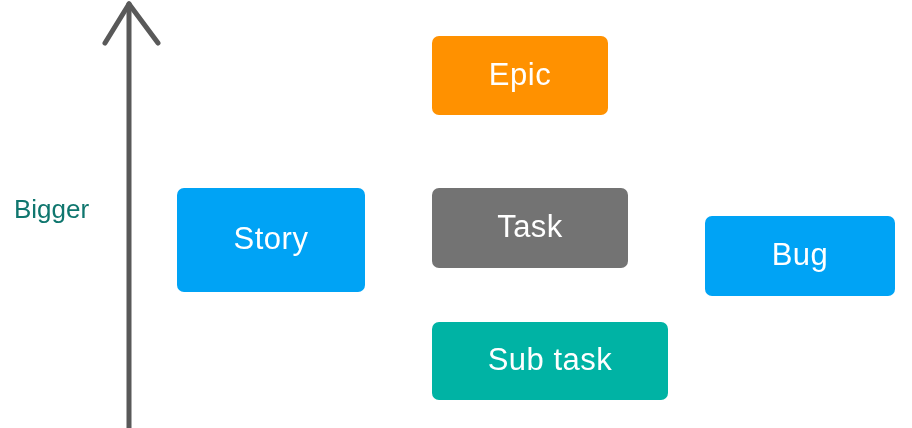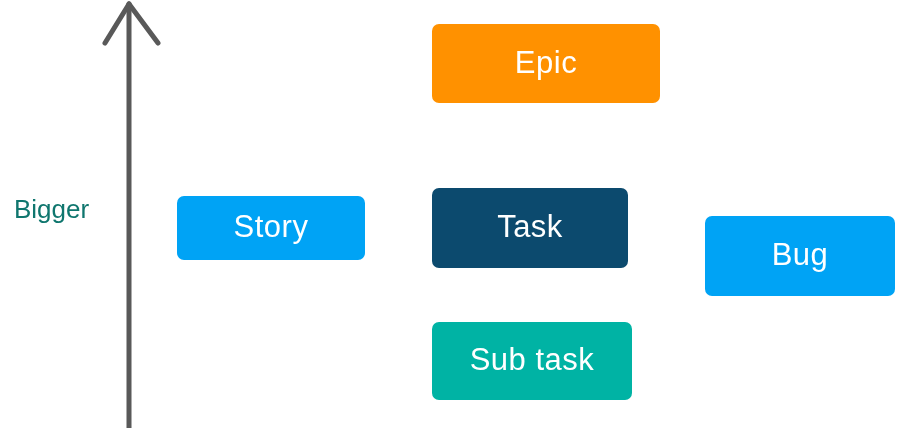--- a/index.html
+++ b/index.html
@@ -67,33 +67,33 @@
 <div id="canvas">
 
   <svg id="axis-arrow" viewBox="0 0 80 428" width="80" height="428" aria-hidden="true">
     <line x1="39" y1="4" x2="39" y2="428" stroke="#595959" stroke-width="5"></line>
     <line x1="39" y1="4" x2="15" y2="43" stroke="#595959" stroke-width="5" stroke-linecap="round"></line>
     <line x1="39" y1="4" x2="68" y2="43" stroke="#595959" stroke-width="5" stroke-linecap="round"></line>
   </svg>
 
   <div class="axis-label">Bigger</div>
 
-  <div class="node" style="left:432px; top:24px; width:228px; height:79px; background:#FF9100;">
+  <div class="node" style="left:432px; top:36px; width:176px; height:79px; background:#FF9100;">
     <span class="node-label">Epic</span>
   </div>
 
-  <div class="node" style="left:177px; top:196px; width:188px; height:64px; background:#00A3F5;">
+  <div class="node" style="left:177px; top:188px; width:188px; height:104px; background:#00A3F5;">
     <span class="node-label">Story</span>
   </div>
 
-  <div class="node" style="left:432px; top:188px; width:196px; height:80px; background:#0c4a6e;">
+  <div class="node" style="left:432px; top:188px; width:196px; height:80px; background:#737373;">
     <span class="node-label">Task</span>
   </div>
 
   <div class="node" style="left:705px; top:188px; width:190px; height:80px; background:#00A3F5;margin-top:28px;">
     <span class="node-label">Bug</span>
   </div>
 
-  <div class="node" style="left:432px; top:322px; width:200px; height:78px; background:#00B3A4;text-align:center;">
+  <div class="node" style="left:432px; top:322px; width:236px; height:78px; background:#00B3A4;text-align:center;">
     <span class="node-label">Sub task</span>
   </div>
 
 </div>
 
 </body></html>

